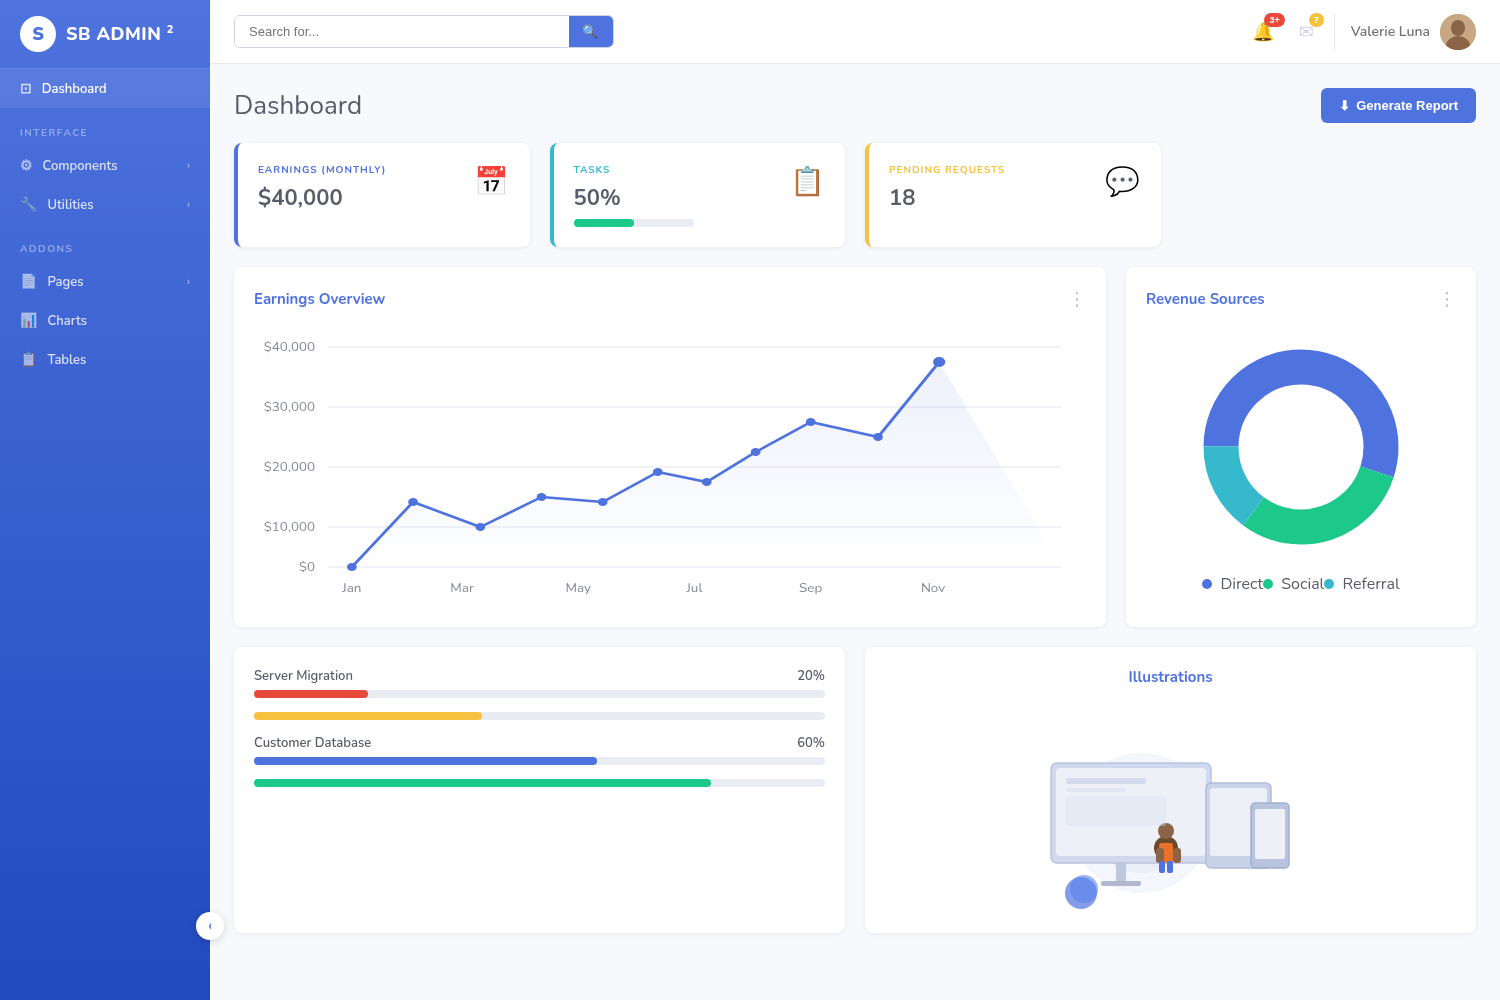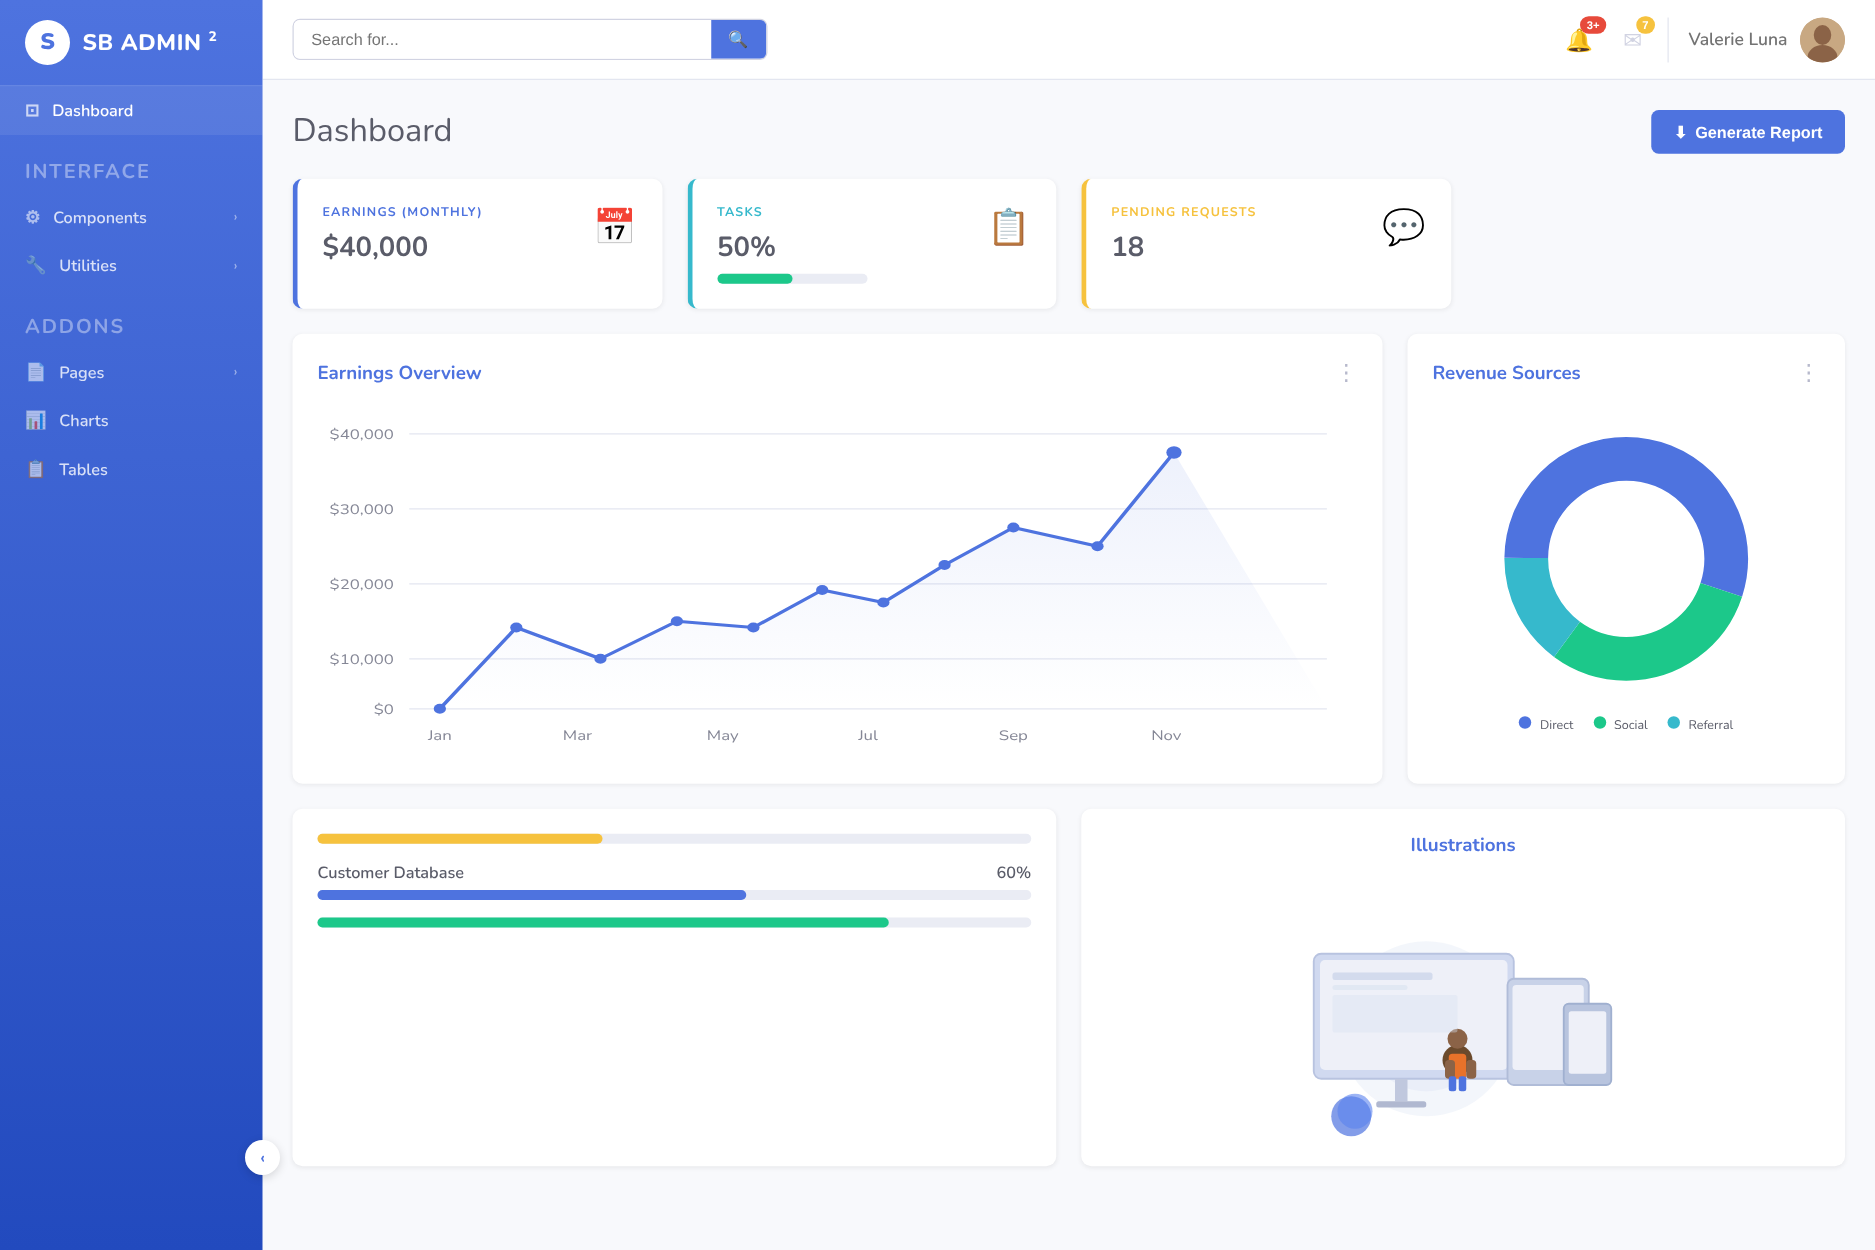--- a/index.html
+++ b/index.html
@@ -30,21 +30,21 @@
       border-radius: 50%;
       display: flex; align-items: center; justify-content: center;
       color: #4e73df;
       font-weight: 900;
       font-size: 18px;
     }
     .brand-text { font-size: 18px; font-weight: 800; color: white; letter-spacing: 0.5px; }
     .brand-text sup { font-size: 11px; }
 
     .sidebar-section-label {
-      font-size: 16px;
+      font-size: 10px;
       font-weight: 700;
       color: rgba(255,255,255,0.4);
       letter-spacing: 1.5px;
       padding: 18px 20px 6px;
       text-transform: uppercase;
     }
     .sidebar-item {
       display: flex;
       align-items: center;
       justify-content: space-between;
@@ -267,23 +267,22 @@
     
     .donut-area {
       display: flex;
       flex-direction: column;
       align-items: center;
       padding-top: 10px;
     }
     .donut-svg { width: 220px; height: 220px; }
     .donut-legend {
       display: flex;
-      gap: 16px;
       margin-top: 16px;
-      font-size: 10px;
+      font-size: 16px;
       color: #5a5c69;
     }
     .legend-dot {
       display: inline-block;
       width: 10px; height: 10px;
       border-radius: 50%;
       margin-right: 4px;
     }
 
     
@@ -539,20 +538,29 @@
           </div>
         </div>
       </div>
 
     </div>
 
     <div class="bottom-row">
 
       <div class="card projects-card">
         <div class="projects-table" id="projects-list">
+        <div class="project-row">
+      <div class="project-header">
+        <span>Server Migration</span>
+        <span>20%</span>
+      </div>
+      <div class="proj-bar-wrap">
+        <div class="proj-bar" style="width:20%; background:#e74a3b;"></div>
+      </div>
+    </div>
             <div class="project-row">
       <div class="proj-bar-wrap">
         <div class="proj-bar" style="width:40%; background:#f6c23e;"></div>
       </div>
     </div>
             <div class="project-row">
       <div class="project-header">
         <span>Customer Database</span>
         <span>60%</span>
       </div>

